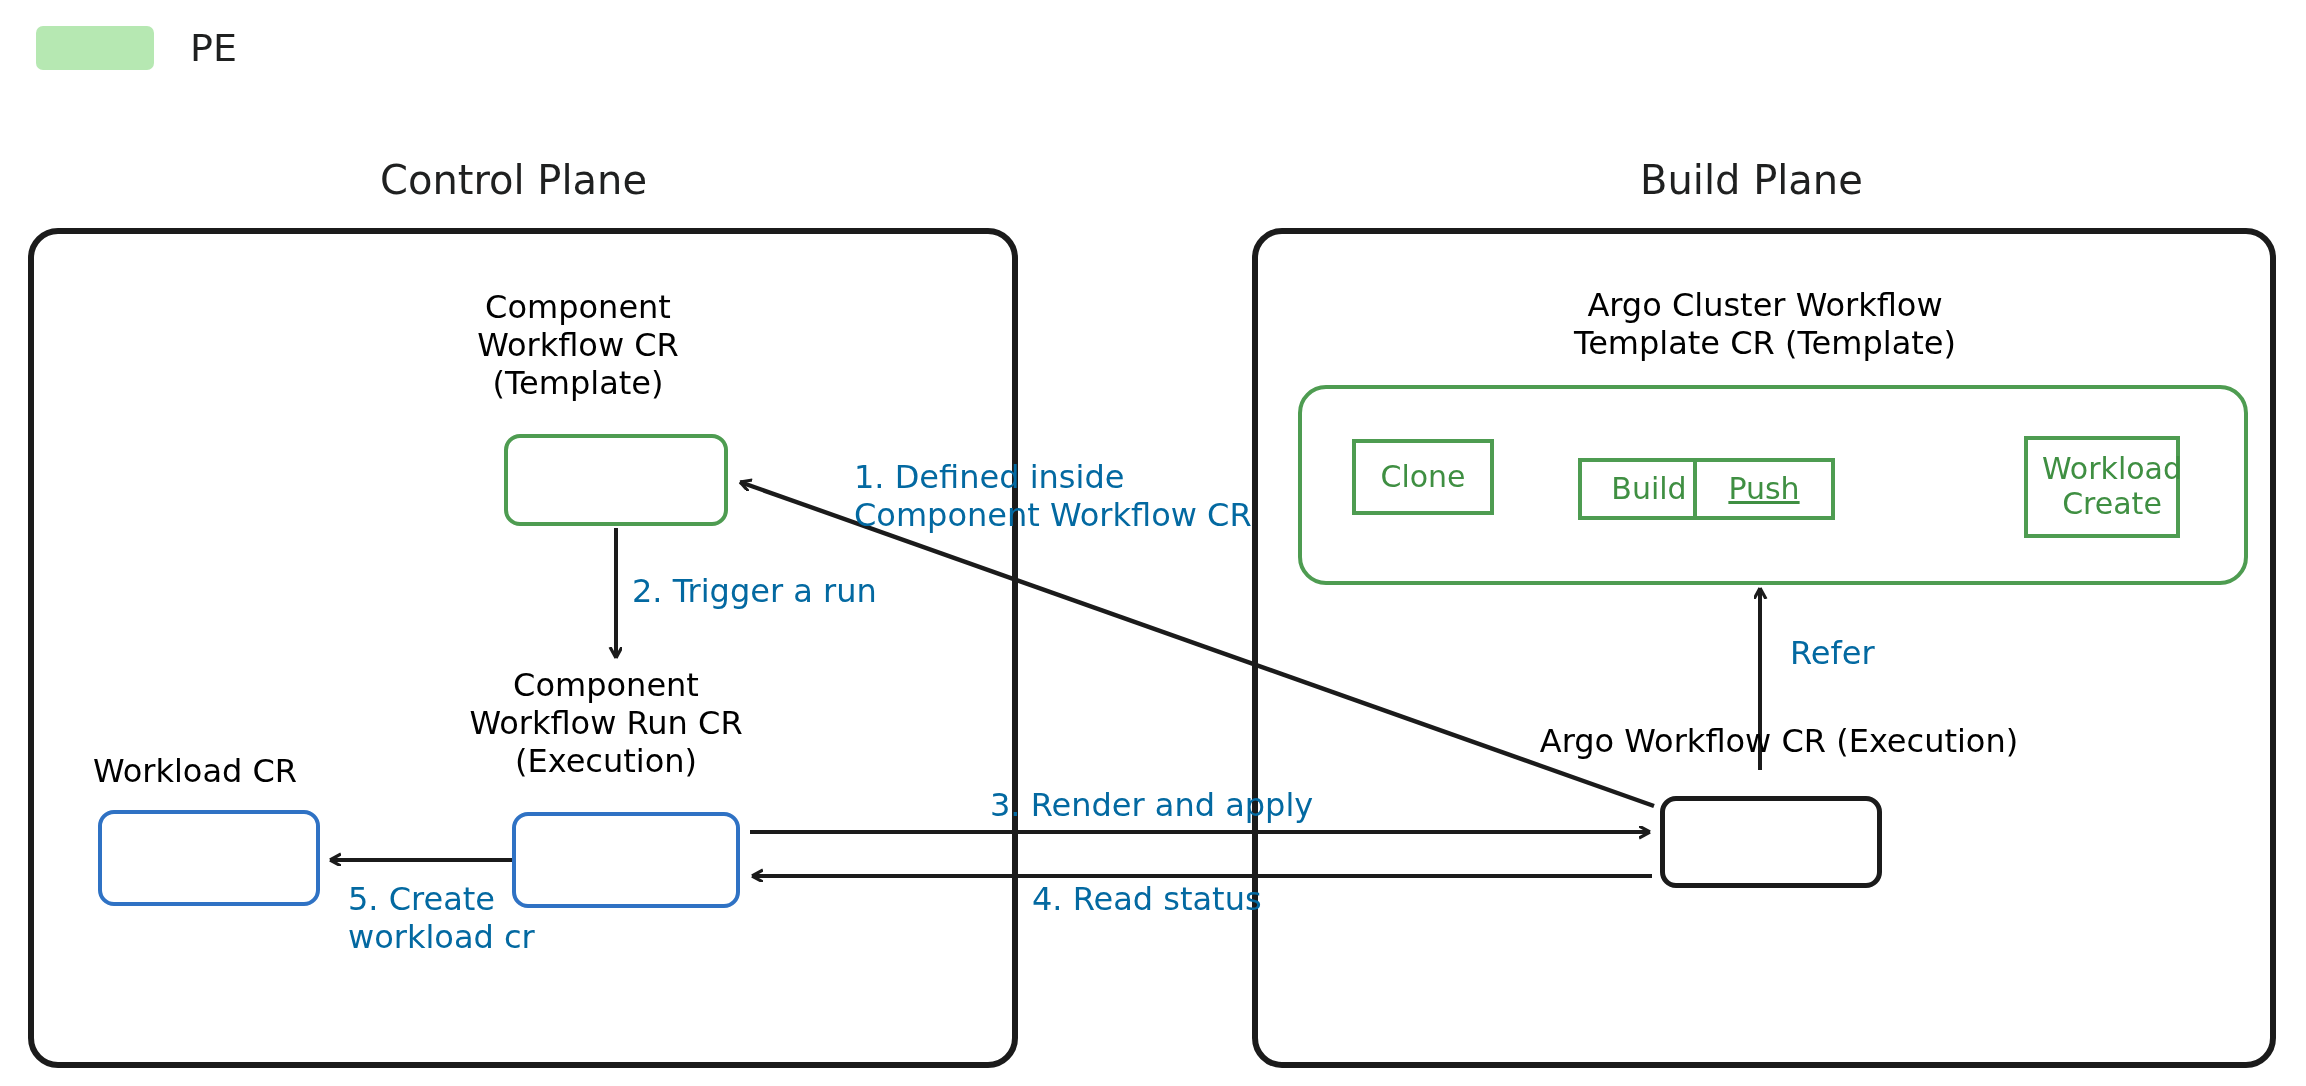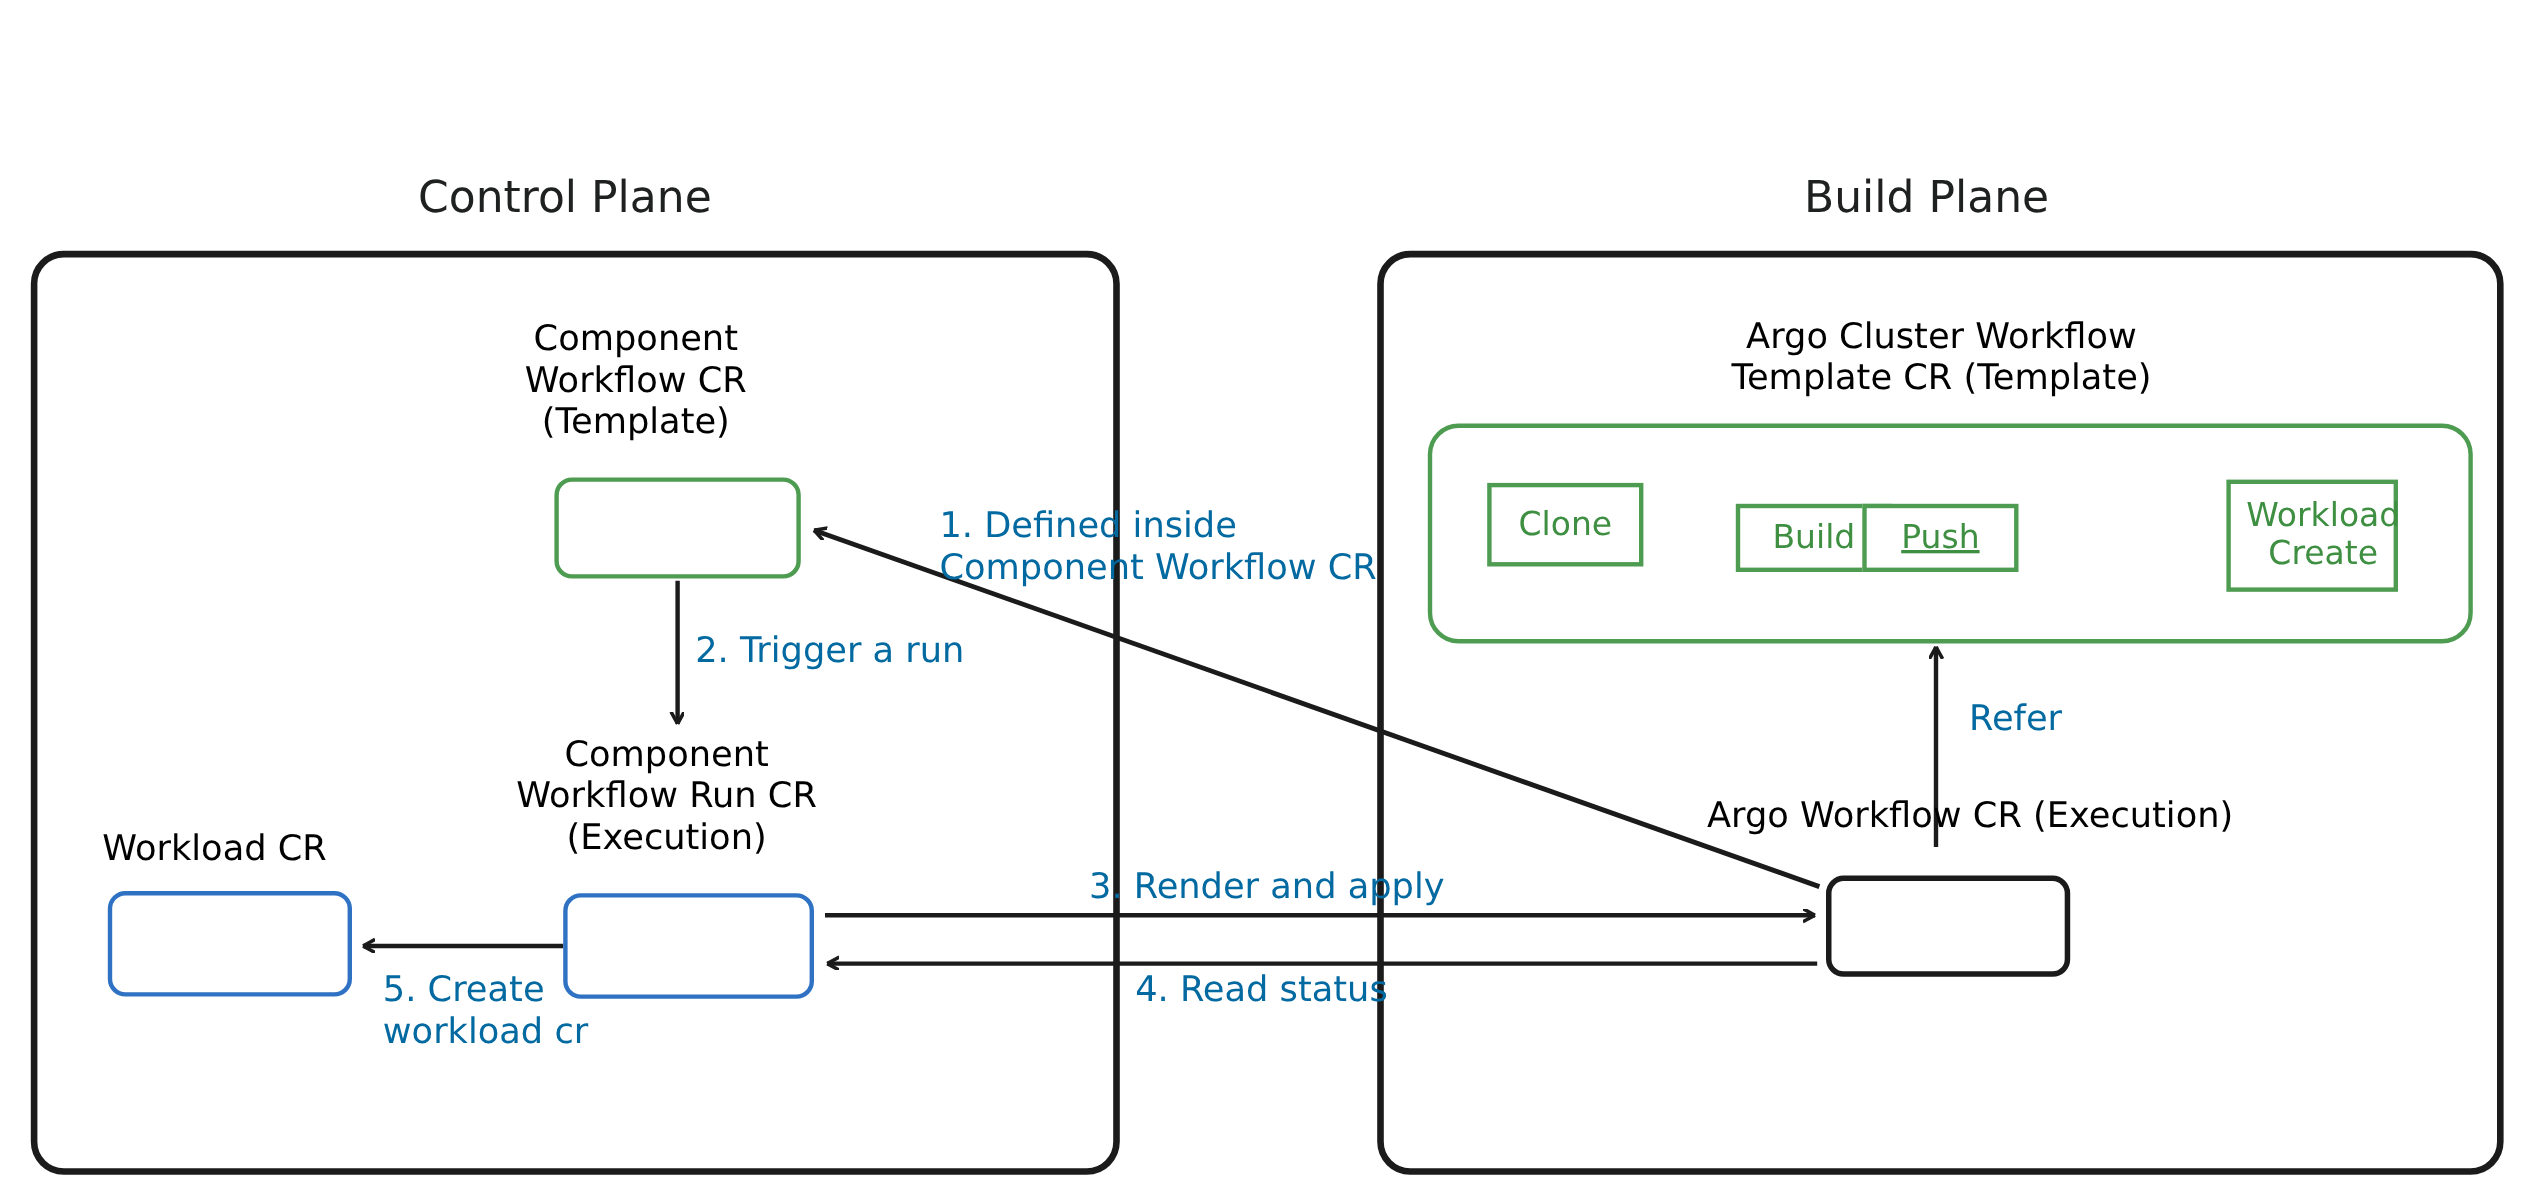--- a/index.html
+++ b/index.html
@@ -116,21 +116,21 @@
     text-align: center;
     white-space: pre-line;
     padding: 2px 6px;
   }
   #step-clone    { left: 1352px; top: 439px; width: 142px; height: 76px; }
   #step-build    { left: 1578px; top: 458px; width: 142px; height: 62px; }
   #step-push     { left: 1693px; top: 458px; width: 142px; height: 62px; text-decoration: underline; }
   #step-workload { left: 2024px; top: 436px; width: 156px; height: 102px; padding-left: 26px; }
 
   
-  #argo-wf-caption { left: 1534px; top: 722px; width: 490px; text-align: center; margin-left: 12px; }
+  #argo-wf-caption { left: 1534px; top: 722px; width: 490px; text-align: center; }
   #argo-wf-box     { left: 1660px; top: 796px; width: 222px; height: 92px; }
 
   
   .edge-label {
     font-size: 32px;
     line-height: 1.2;
     color: #0369a1;
     white-space: pre-line;
   }
   #label-defined   { left: 854px;  top: 458px; width: 420px; text-align: left; }
@@ -164,20 +164,24 @@
   <line x1="512" y1="860" x2="330" y2="860" stroke="#1b1b1b" stroke-width="4" marker-end="url(#ah)"></line>
 
   <line x1="1760" y1="770" x2="1760" y2="588" stroke="#1b1b1b" stroke-width="4" marker-end="url(#ah)"></line>
 
   <line x1="1500" y1="489" x2="1566" y2="489" stroke="#4e9c51" stroke-width="3.6" marker-end="url(#ahg)"></line>
   <line x1="1726" y1="489" x2="1784" y2="489" stroke="#4e9c51" stroke-width="3.6" marker-end="url(#ahg)"></line>
   <line x1="1942" y1="489" x2="2012" y2="489" stroke="#4e9c51" stroke-width="3.6" marker-end="url(#ahg)"></line>
 </svg>
 
 <div class="abs" id="legend">
+  <div class="legend-row">
+    <span class="legend-swatch" style="background:#b6e8b2"></span>
+    <span class="legend-label">PE</span>
+  </div>
 </div>
 
 <div class="abs plane-title" id="control-plane-title">Control Plane</div>
 <div class="abs plane-title" id="build-plane-title">Build Plane</div>
 
 <div class="abs plane-box" id="control-plane-box"></div>
 <div class="abs plane-box" id="build-plane-box"></div>
 
 <div class="abs node-caption" id="comp-wf-caption">Component
 Workflow CR

